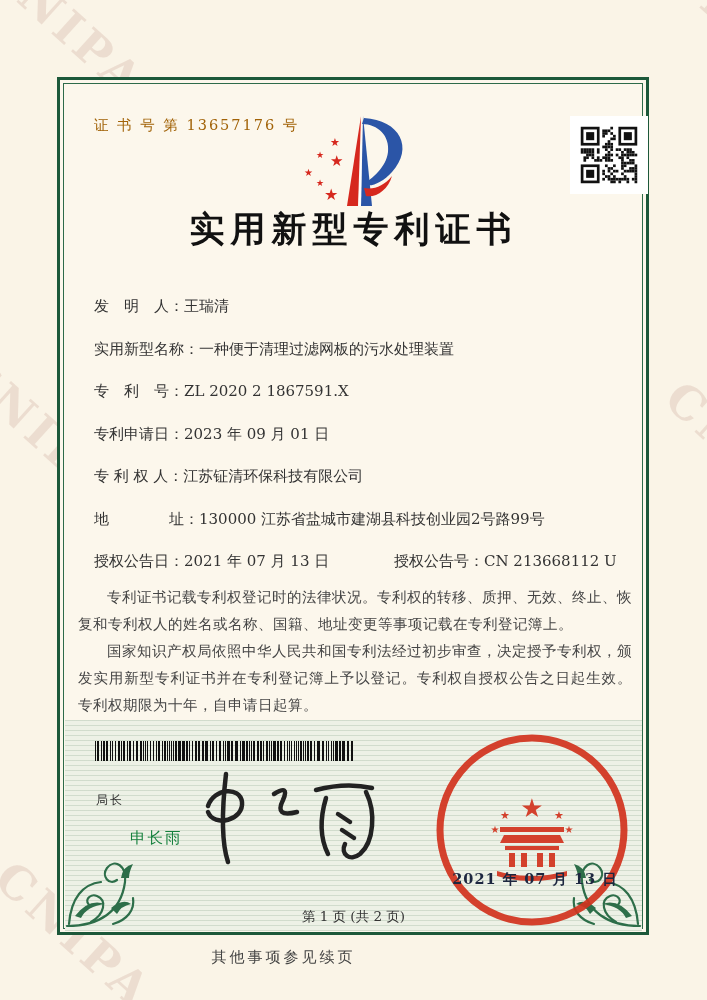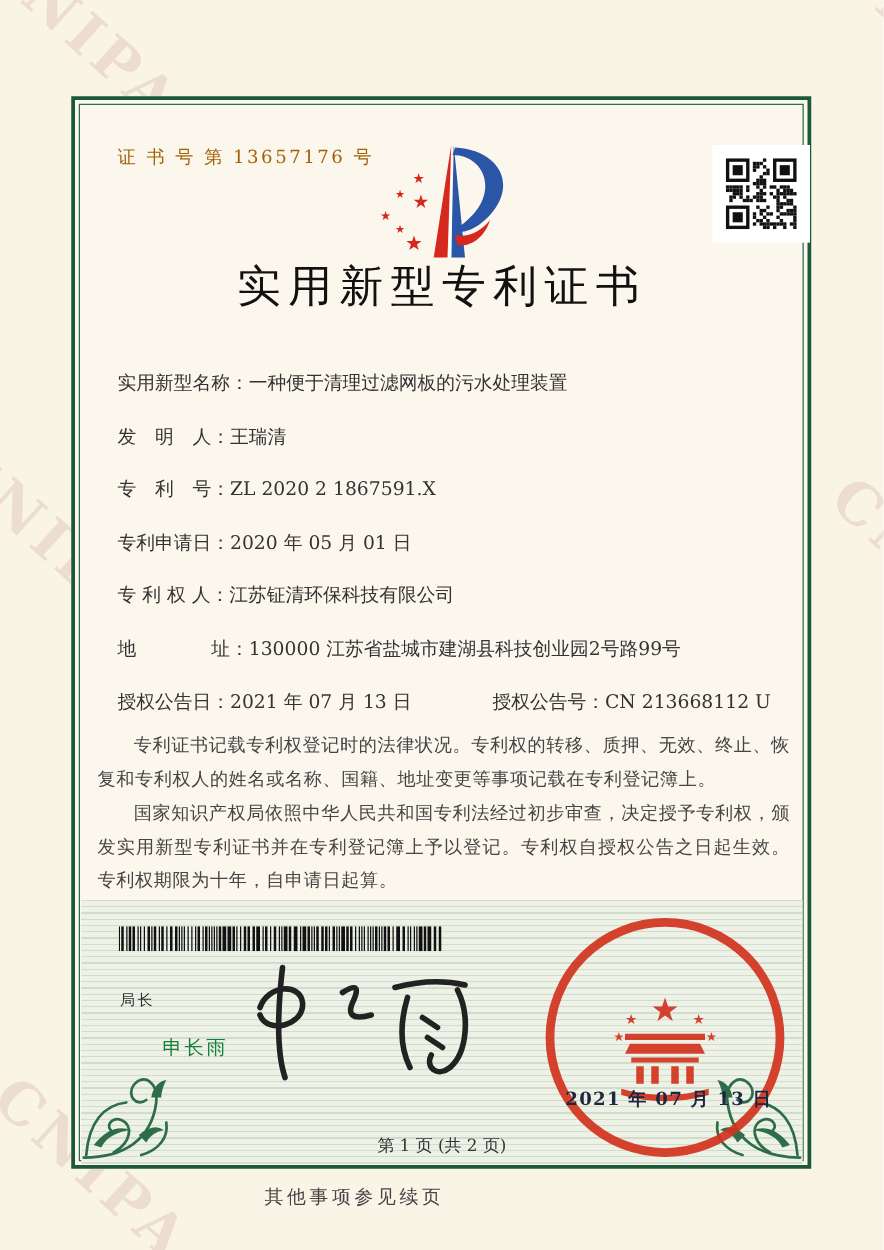--- a/index.html
+++ b/index.html
@@ -22,21 +22,21 @@
       background-image:repeating-linear-gradient(to bottom, rgba(110,145,115,0.22) 0 1px, rgba(0,0,0,0) 1px 5px);}
 
   .corner-orn{position:absolute;width:92px;height:92px;}
 
   .cert-no{position:absolute;left:94px;top:116px;font-size:14.5px;color:#a16207;letter-spacing:2px;white-space:pre;}
 
   .logo{position:absolute;left:292px;top:104px;width:128px;height:104px;}
   .qr{position:absolute;left:570px;top:116px;width:78px;height:78px;background:#fff;}
 
   .title{position:absolute;left:0;top:206px;width:707px;text-align:center;
-      font-size:35px;font-weight:400;color:#111;letter-spacing:6px;}
+      font-size:35px;font-weight:700;color:#111;letter-spacing:6px;}
 
   .fields{position:absolute;left:94px;top:297px;right:60px;font-size:15px;color:#333;}
   .field-row{height:42.5px;white-space:pre;}
   .field-label{color:#333;}
   .field-value{color:#333;}
   .grant-first{display:inline-block;width:300px;}
 
   .paras{position:absolute;left:78px;top:584px;width:554px;font-size:14.5px;
       line-height:1.86;color:#454545;letter-spacing:0.5px;text-align:justify;}
   .paras p{margin:0;text-indent:2em;}
@@ -255,24 +255,24 @@
       <rect x="19" y="5" width="5" height="5" fill="#fff"></rect>
       <rect x="20" y="6" width="3" height="3" fill="#111"></rect>
       <rect x="4" y="18" width="7" height="7" fill="#111"></rect>
       <rect x="5" y="19" width="5" height="5" fill="#fff"></rect>
       <rect x="6" y="20" width="3" height="3" fill="#111"></rect>
     </svg>
 
   <div class="title">实用新型专利证书</div>
 
   <div class="fields" id="fields-list">
+      <div class="field-row"><span class="field-label">发　明　人：</span><span class="field-value">王瑞清</span></div>
       <div class="field-row"><span class="field-label">实用新型名称：</span><span class="field-value">一种便于清理过滤网板的污水处理装置</span></div>
-      <div class="field-row"><span class="field-label">发　明　人：</span><span class="field-value">王瑞清</span></div>
       <div class="field-row"><span class="field-label">专　利　号：</span><span class="field-value">ZL 2020 2 1867591.X</span></div>
-      <div class="field-row"><span class="field-label">专利申请日：</span><span class="field-value">2020 年 05 月 01 日</span></div>
+      <div class="field-row"><span class="field-label">专利申请日：</span><span class="field-value">2023 年 09 月 01 日</span></div>
       <div class="field-row"><span class="field-label">专 利 权 人：</span><span class="field-value">江苏钲清环保科技有限公司</span></div>
       <div class="field-row"><span class="field-label">地　　　　址：</span><span class="field-value">130000 江苏省盐城市建湖县科技创业园2号路99号</span></div>
       <div class="field-row"><span class="grant-first"><span>授权公告日：</span><span>2021 年 07 月 13 日</span></span><span><span>授权公告号：</span><span>CN 213668112 U</span></span></div>
     </div>
 
   <div class="paras" id="paras">
       <p>专利证书记载专利权登记时的法律状况。专利权的转移、质押、无效、终止、恢复和专利权人的姓名或名称、国籍、地址变更等事项记载在专利登记簿上。</p>
       <p>国家知识产权局依照中华人民共和国专利法经过初步审查，决定授予专利权，颁发实用新型专利证书并在专利登记簿上予以登记。专利权自授权公告之日起生效。专利权期限为十年，自申请日起算。</p>
     </div>
 

